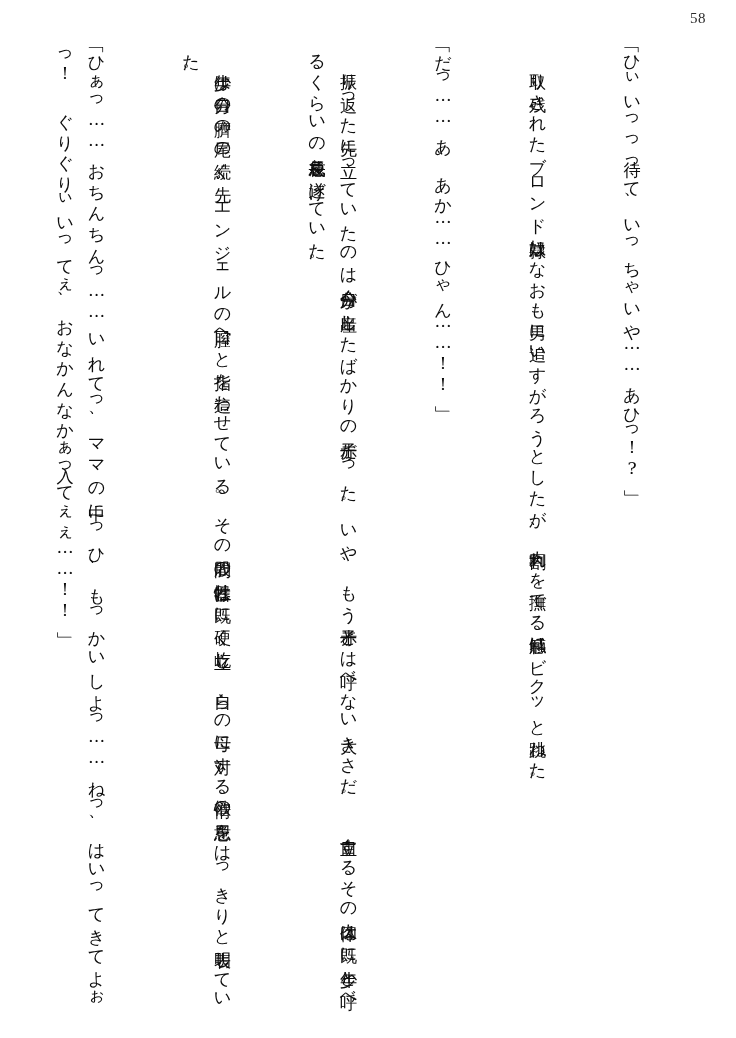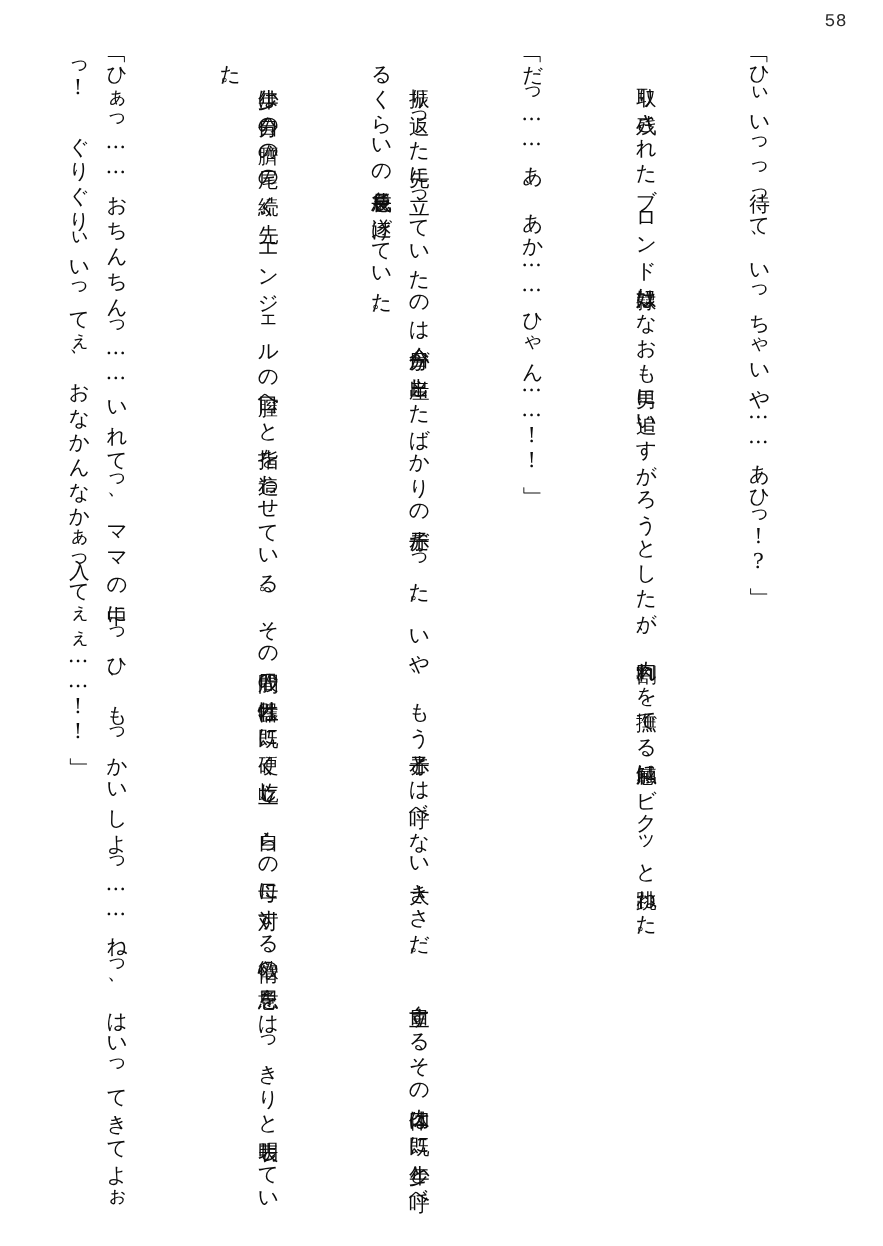--- a/index.html
+++ b/index.html
@@ -21,21 +21,21 @@
     background: #ffffff;
     box-sizing: border-box;
   }
   .page-number {
     position: absolute;
     top: 10px;
     right: 30px;
     font-size: 15px;
     letter-spacing: 0.5px;
     color: #2b2b2b;
-    font-family: Liberation Mono, monospace;
+    font-family: Liberation Serif, serif;
   }
   .text-body {
     position: absolute;
     top: 42px;
     right: 26px;
     left: 110px;
     height: 960px;
     writing-mode: vertical-rl;
     text-orientation: upright;
     direction: ltr;

